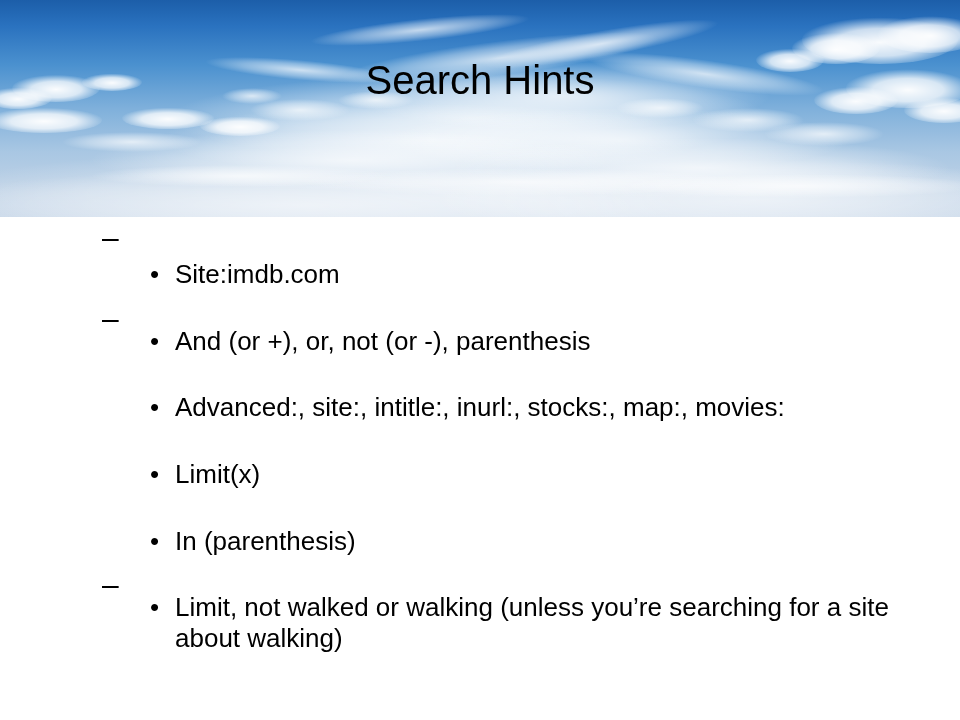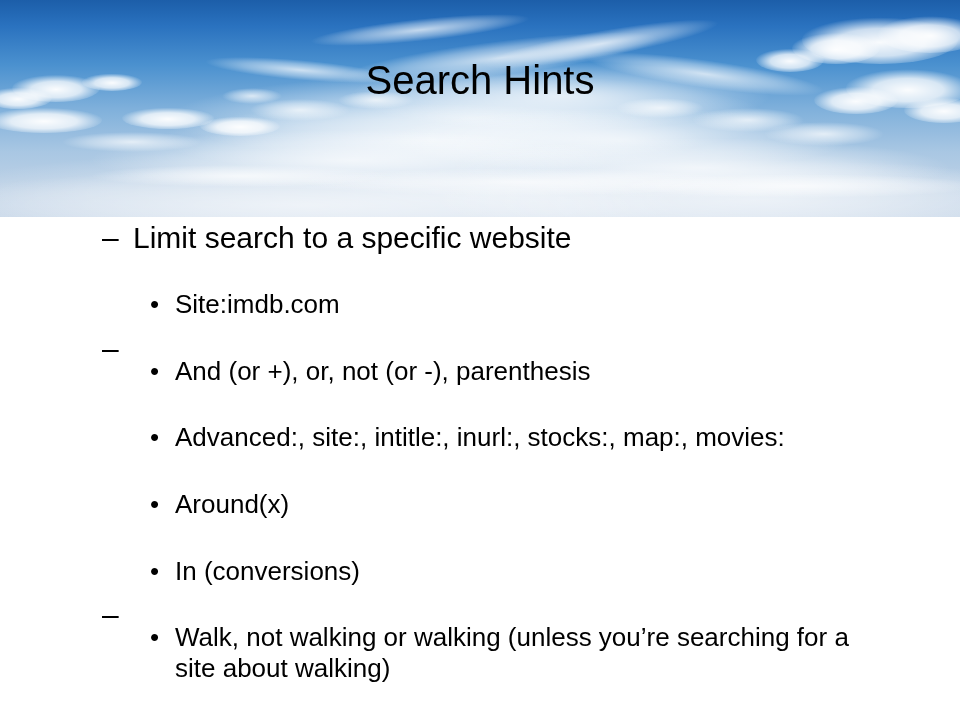--- a/index.html
+++ b/index.html
@@ -197,21 +197,21 @@
       <ellipse cx="800" cy="186" rx="180" ry="12" fill="url(#wisp)"></ellipse>
     </svg>
   </div>
 
   <div class="title">Search Hints</div>
 
   <div class="body">
     <div class="bullets">
 
       <div class="lvl1">
-        <span class="marker">–</span><span class="txt">Limit search to a specific website</span>
+        <span class="marker">–</span>
       </div>
 
       <div class="lvl2 nowrap">
         <span class="marker">•</span>
           <span class="txt">Site:imdb.com</span>
       </div>
 
       <div class="lvl1">
         <span class="marker">–</span>
       </div>
@@ -221,33 +221,33 @@
           <span class="txt">And (or +), or, not (or -), parenthesis</span>
       </div>
 
       <div class="lvl2 nowrap">
         <span class="marker">•</span>
           <span class="txt">Advanced:, site:, intitle:, inurl:, stocks:, map:, movies:</span>
       </div>
 
       <div class="lvl2 nowrap">
         <span class="marker">•</span>
-          <span class="txt">Around(x)</span>
-      </div>
-
-      <div class="lvl2 nowrap">
-        <span class="marker">•</span>
-          <span class="txt">In (conversions)</span>
+          <span class="txt">Limit(x)</span>
+      </div>
+
+      <div class="lvl2 nowrap">
+        <span class="marker">•</span>
+          <span class="txt">In (parenthesis)</span>
       </div>
 
       <div class="lvl1">
         <span class="marker">–</span>
       </div>
 
       <div class="lvl2 wrap">
         <span class="marker">•</span>
-          <span class="txt">Walk, not walking or walking (unless you’re searching for a site about walking)</span>
+          <span class="txt">Limit, not walked or walking (unless you’re searching for a site about walking)</span>
       </div>
 
     </div>
   </div>
 
 </div>
 
 </body></html>

